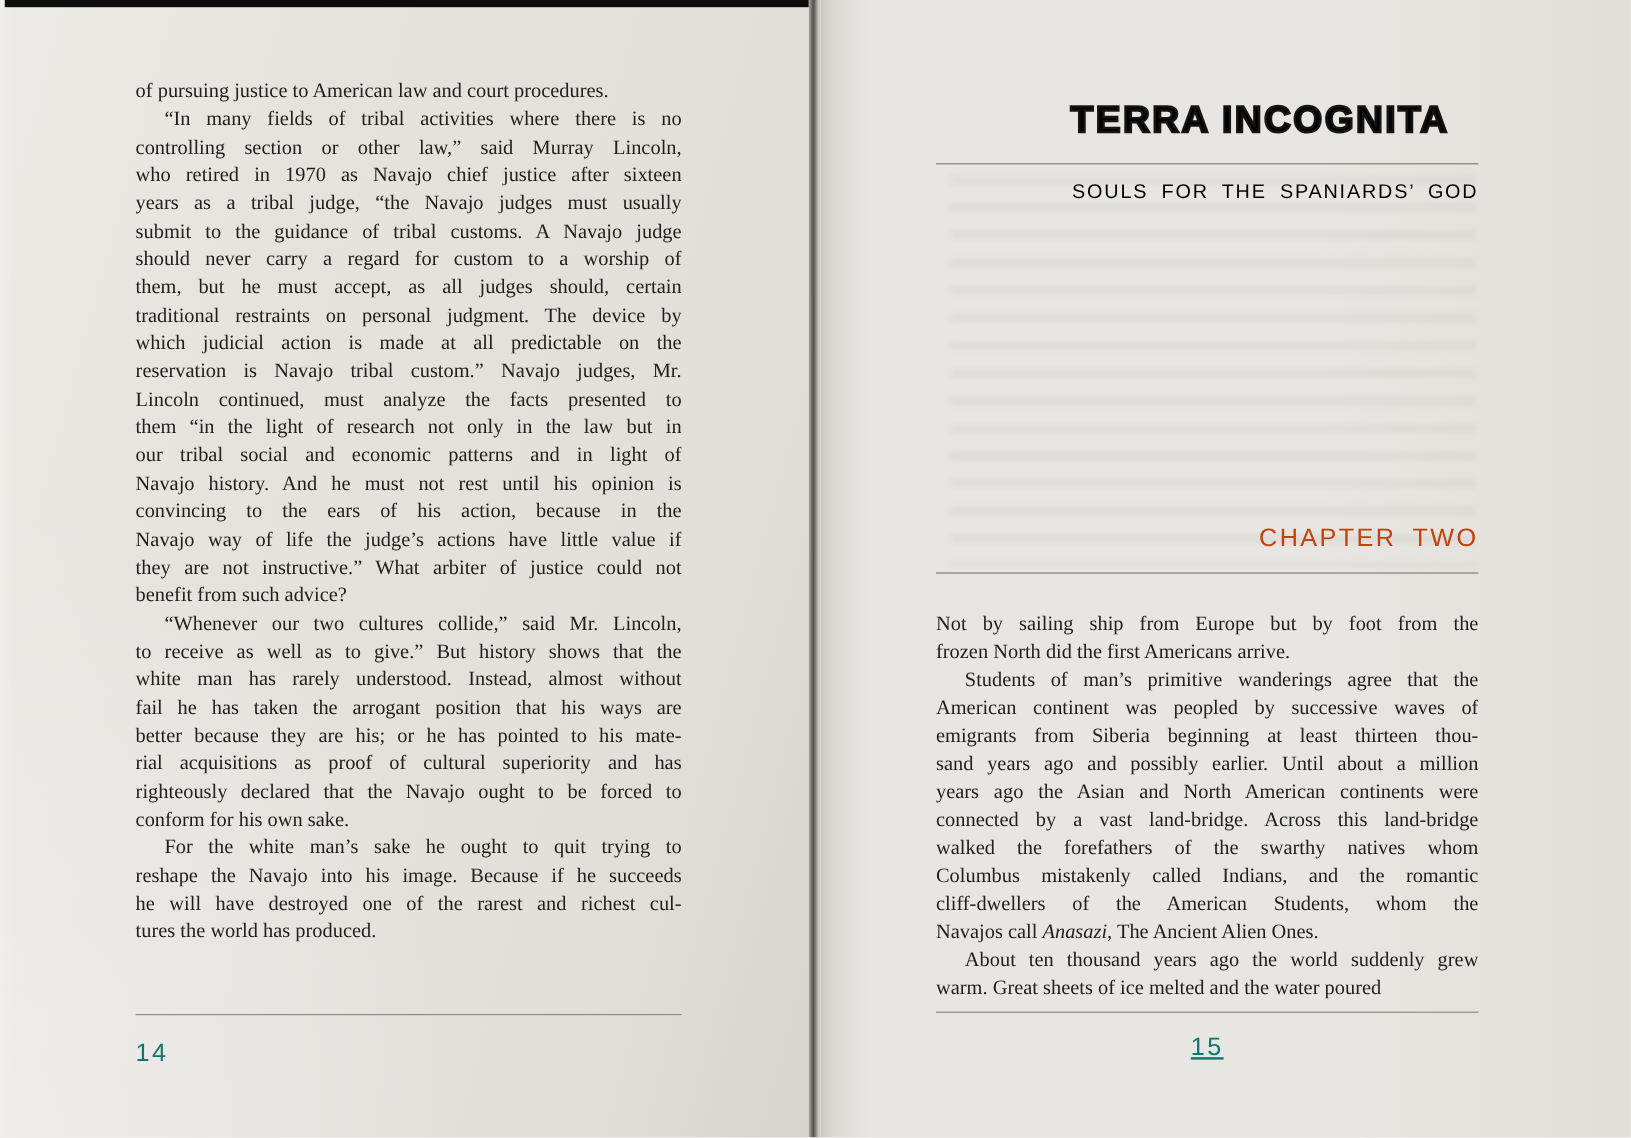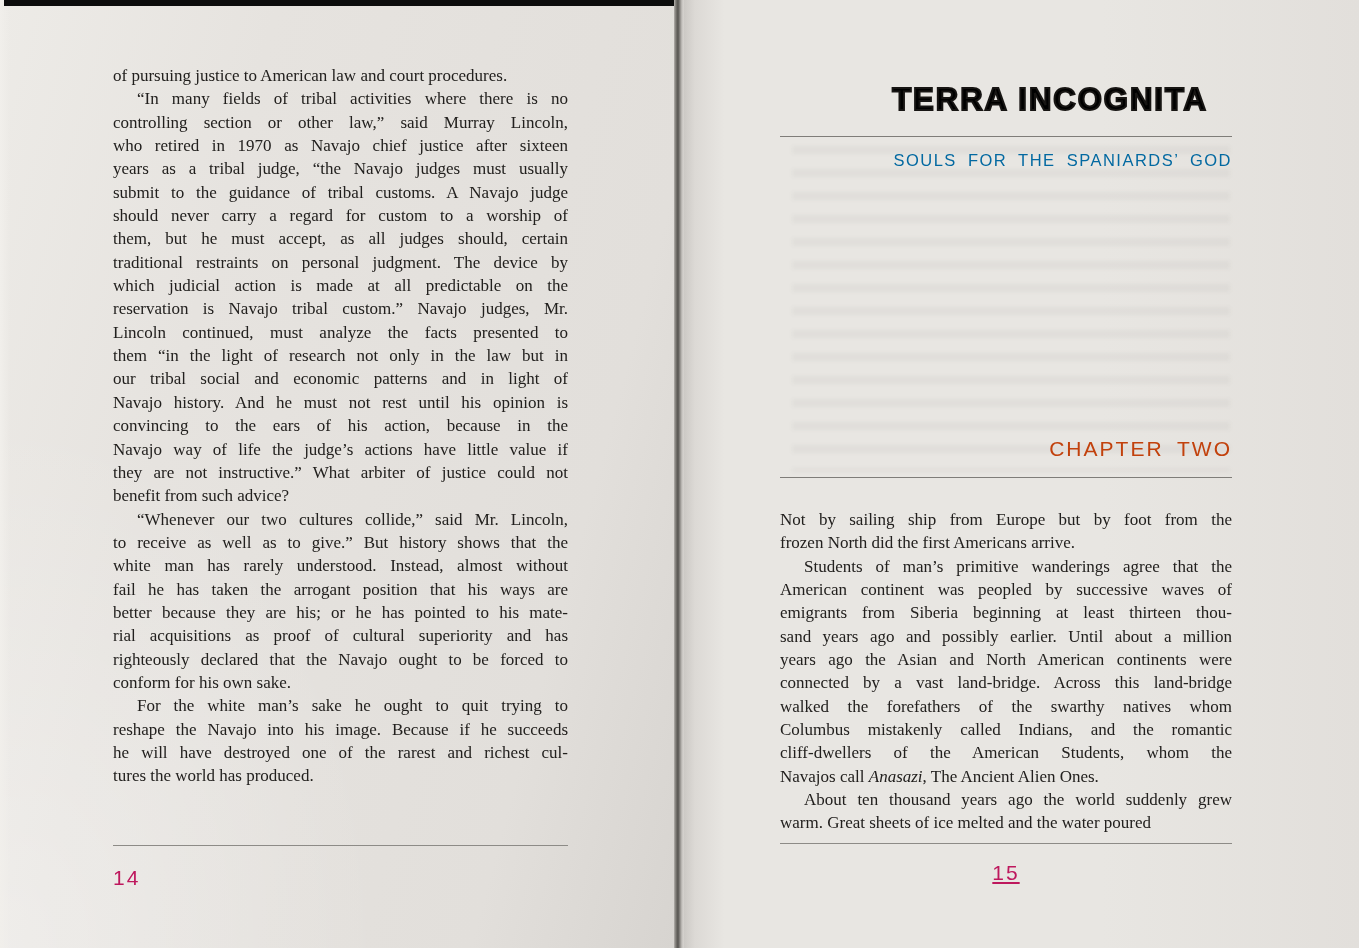--- a/index.html
+++ b/index.html
@@ -62,31 +62,31 @@
     position:absolute; left:756px; top:80px; width:452px;
     font-family:"Liberation Sans", sans-serif; font-weight:bold;
     font-size:31px; line-height:40px; letter-spacing:2px;
     color:#000000; text-align:right;
     -webkit-text-stroke:2px #171513;
   }
   #chapter-subtitle {
     position:absolute; left:760px; top:151px; width:472px;
     font-family:"Liberation Sans", sans-serif;
     font-size:16.5px; letter-spacing:1.5px; word-spacing:5px;
-    color:#0369a1; text-align:right;
+    color:#000000; text-align:right;
   }
   #chapter-heading {
     position:absolute; left:780px; top:437px; width:452px;
     font-family:"Liberation Sans", sans-serif;
     font-size:21px; letter-spacing:2px; word-spacing:6px;
     color:#c2410c; text-align:right;
   }
   .page-number {
     position:absolute; font-family:"Liberation Sans", sans-serif;
-    font-size:21px; letter-spacing:2px; color:#be185d;
+    font-size:21px; letter-spacing:2px; color:#0f766e;
   }
   #page-number-left  { left:113px; top:866px; }
   #page-number-right { left:780px; top:861px; width:452px; text-align:center;text-decoration:underline; }
   em { font-style:italic; }
 </style>
 </head>
 <body>
 
 <div id="spread">
 

